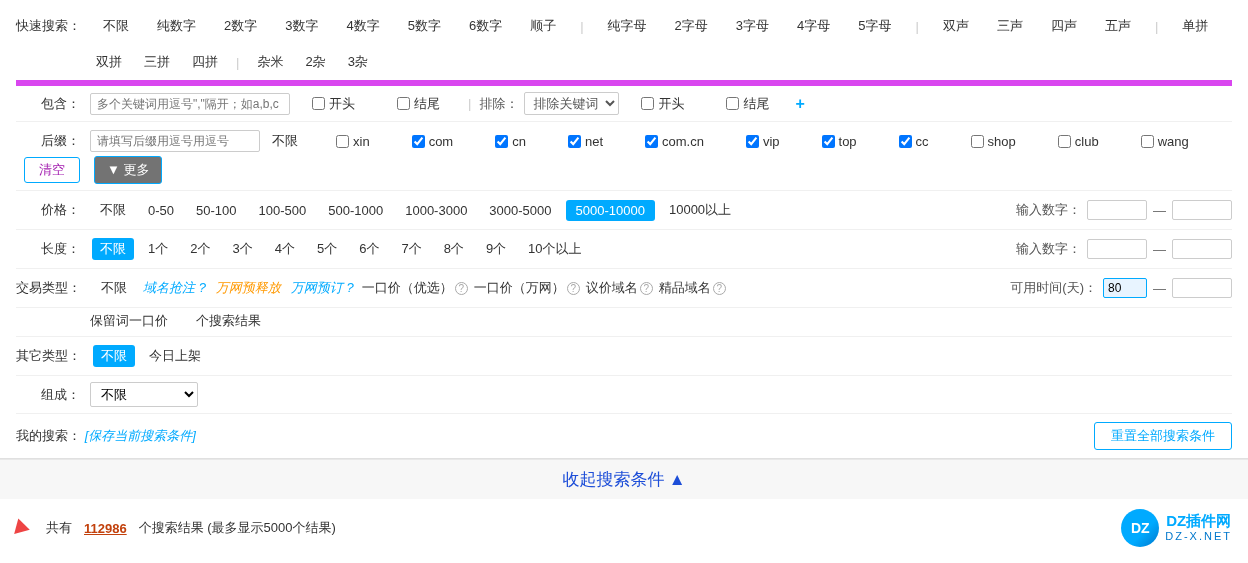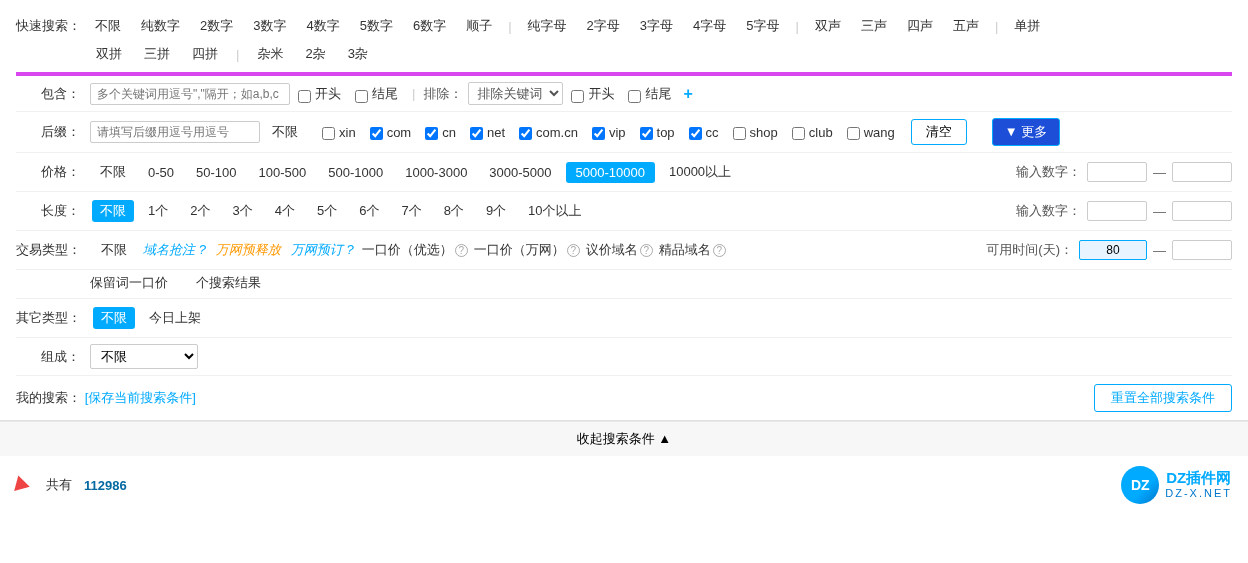--- a/index.html
+++ b/index.html
@@ -58,44 +58,44 @@
       border-radius: 3px;
       padding: 3px 10px;
     }
 
     
     .quick-row {
       display: flex;
       flex-wrap: wrap;
       align-items: center;
       padding: 5px 0;
-      border-bottom: 4px solid #d946ef;
-      gap: 0;
+      border-bottom: 6px solid #d946ef;
+      gap: 8px;
     }
     .quick-label {
       color: #333;
       margin-right: 4px;
       white-space: nowrap;
       font-size: 13px;
     }
 
     
     .contains-input {
       border: 1px solid #ccc;
       padding: 3px 6px;
       font-size: 12px;
       width: 200px;
       color: #999;
       border-radius: 2px;
     }
 
     .checkbox-wrap {
       display: inline-flex;
-      align-items: flex-end;
-      margin: 0 6px;
+      align-items: center;
+      margin: 0 20px;
       gap: 2px;
       cursor: pointer;
       font-size: 13px;
     }
     .checkbox-wrap input[type=checkbox] { margin-right: 2px; }
 
     .exclude-select {
       border: 1px solid #ccc;
       padding: 2px 4px;
       font-size: 13px;
@@ -118,38 +118,38 @@
       border: 1px solid #ccc;
       padding: 3px 6px;
       font-size: 12px;
       width: 170px;
       color: #999;
       border-radius: 2px;
     }
 
     .clear-btn {
       border: 1px solid #00aaff;
-      color: #000000;
+      color: #a21caf;
       background: #fff;
       padding: 3px 14px;
       border-radius: 3px;
       cursor: pointer;
       font-size: 13px;
       margin-left: 8px;
     }
 
     .more-btn {
       border: 1px solid #00aaff;
-      background: #1d4ed8;
+      background: #737373;
       color: #fff;
       padding: 4px 12px;
       border-radius: 3px;
       cursor: pointer;
       font-size: 13px;
-      margin-left: 23px;
+      margin-left: 12px;
       white-space: nowrap;
     }
 
     
     .number-input {
       border: 1px solid #ccc;
       width: 60px;
       padding: 2px 4px;
       font-size: 12px;
       border-radius: 2px;
@@ -164,25 +164,24 @@
       text-decoration: none;
       margin: 0 4px;
       cursor: pointer;
       font-size: 13px;
       font-style: italic;
     }
     .tran-link.wan { color: #ff9900; }
 
     .time-input {
       border: 1px solid #00aaff;
-      width: 68px;
+      width: 44px;
       padding: 2px 4px;
       font-size: 12px;
       border-radius: 2px;
-      text-align: center;
       background: #e8f4ff;
     }
 
     
     .comp-select {
       border: 1px solid #ccc;
       padding: 3px 20px 3px 6px;
       font-size: 13px;
       border-radius: 2px;
       background: #fff;
@@ -195,57 +194,59 @@
       display: flex;
       align-items: center;
       justify-content: space-between;
       padding: 8px 0;
     }
     .save-link {
       color: #00aaff;
       cursor: pointer;
       text-decoration: none;
       font-size: 13px;
+      font-style: italic;
     }
     .reset-btn {
       border: 1px solid #00aaff;
       color: #00aaff;
       background: #fff;
       padding: 4px 16px;
       border-radius: 3px;
       cursor: pointer;
       font-size: 13px;
     }
 
     
     .collapse-row {
       display: flex;
       justify-content: center;
       padding: 8px 0;
       background: #f7f7f7;
       border-top: 1px solid #e8e8e8;
     }
     .collapse-btn {
-      color: #000000;
-      font-size: 13px;
+      color: #1d4ed8;
+      font-size: 17px;
       cursor: pointer;
       border: none;
       background: none;
+      font-family: Liberation Serif, serif;
     }
 
     
     .result-row {
       display: flex;
       align-items: center;
       justify-content: space-between;
       padding: 10px 16px;
       background: #fff;
     }
     .result-text { font-size: 13px; color: #333; }
-    .result-count { color: #0369a1; font-weight: bold; }
+    .result-count { color: #c2410c; font-weight: bold; text-decoration: underline; }
 
     
     .arrow-wrap {
       position: relative;
       display: inline-block;
     }
     .red-arrow {
       display: inline-block;
       width: 0;
       height: 0;
@@ -542,20 +543,21 @@
   <button class="collapse-btn">收起搜索条件 ▲</button>
 </div>
 
 <div class="result-row">
   <div style="display:flex; align-items:center; gap:12px;">
     <div class="arrow-wrap">
       <div class="red-arrow"></div>
     </div>
     <span class="result-text">共有</span>
     <span class="result-count result-text">112986</span>
+    <span class="result-text">个搜索结果 (最多显示5000个结果)</span>
   </div>
   <div class="logo-area">
     <div class="logo-circle">DZ</div>
     <div class="logo-text-wrap">
       <div class="logo-main">DZ插件网</div>
       <div class="logo-sub">DZ-X.NET</div>
     </div>
   </div>
 </div>
 

